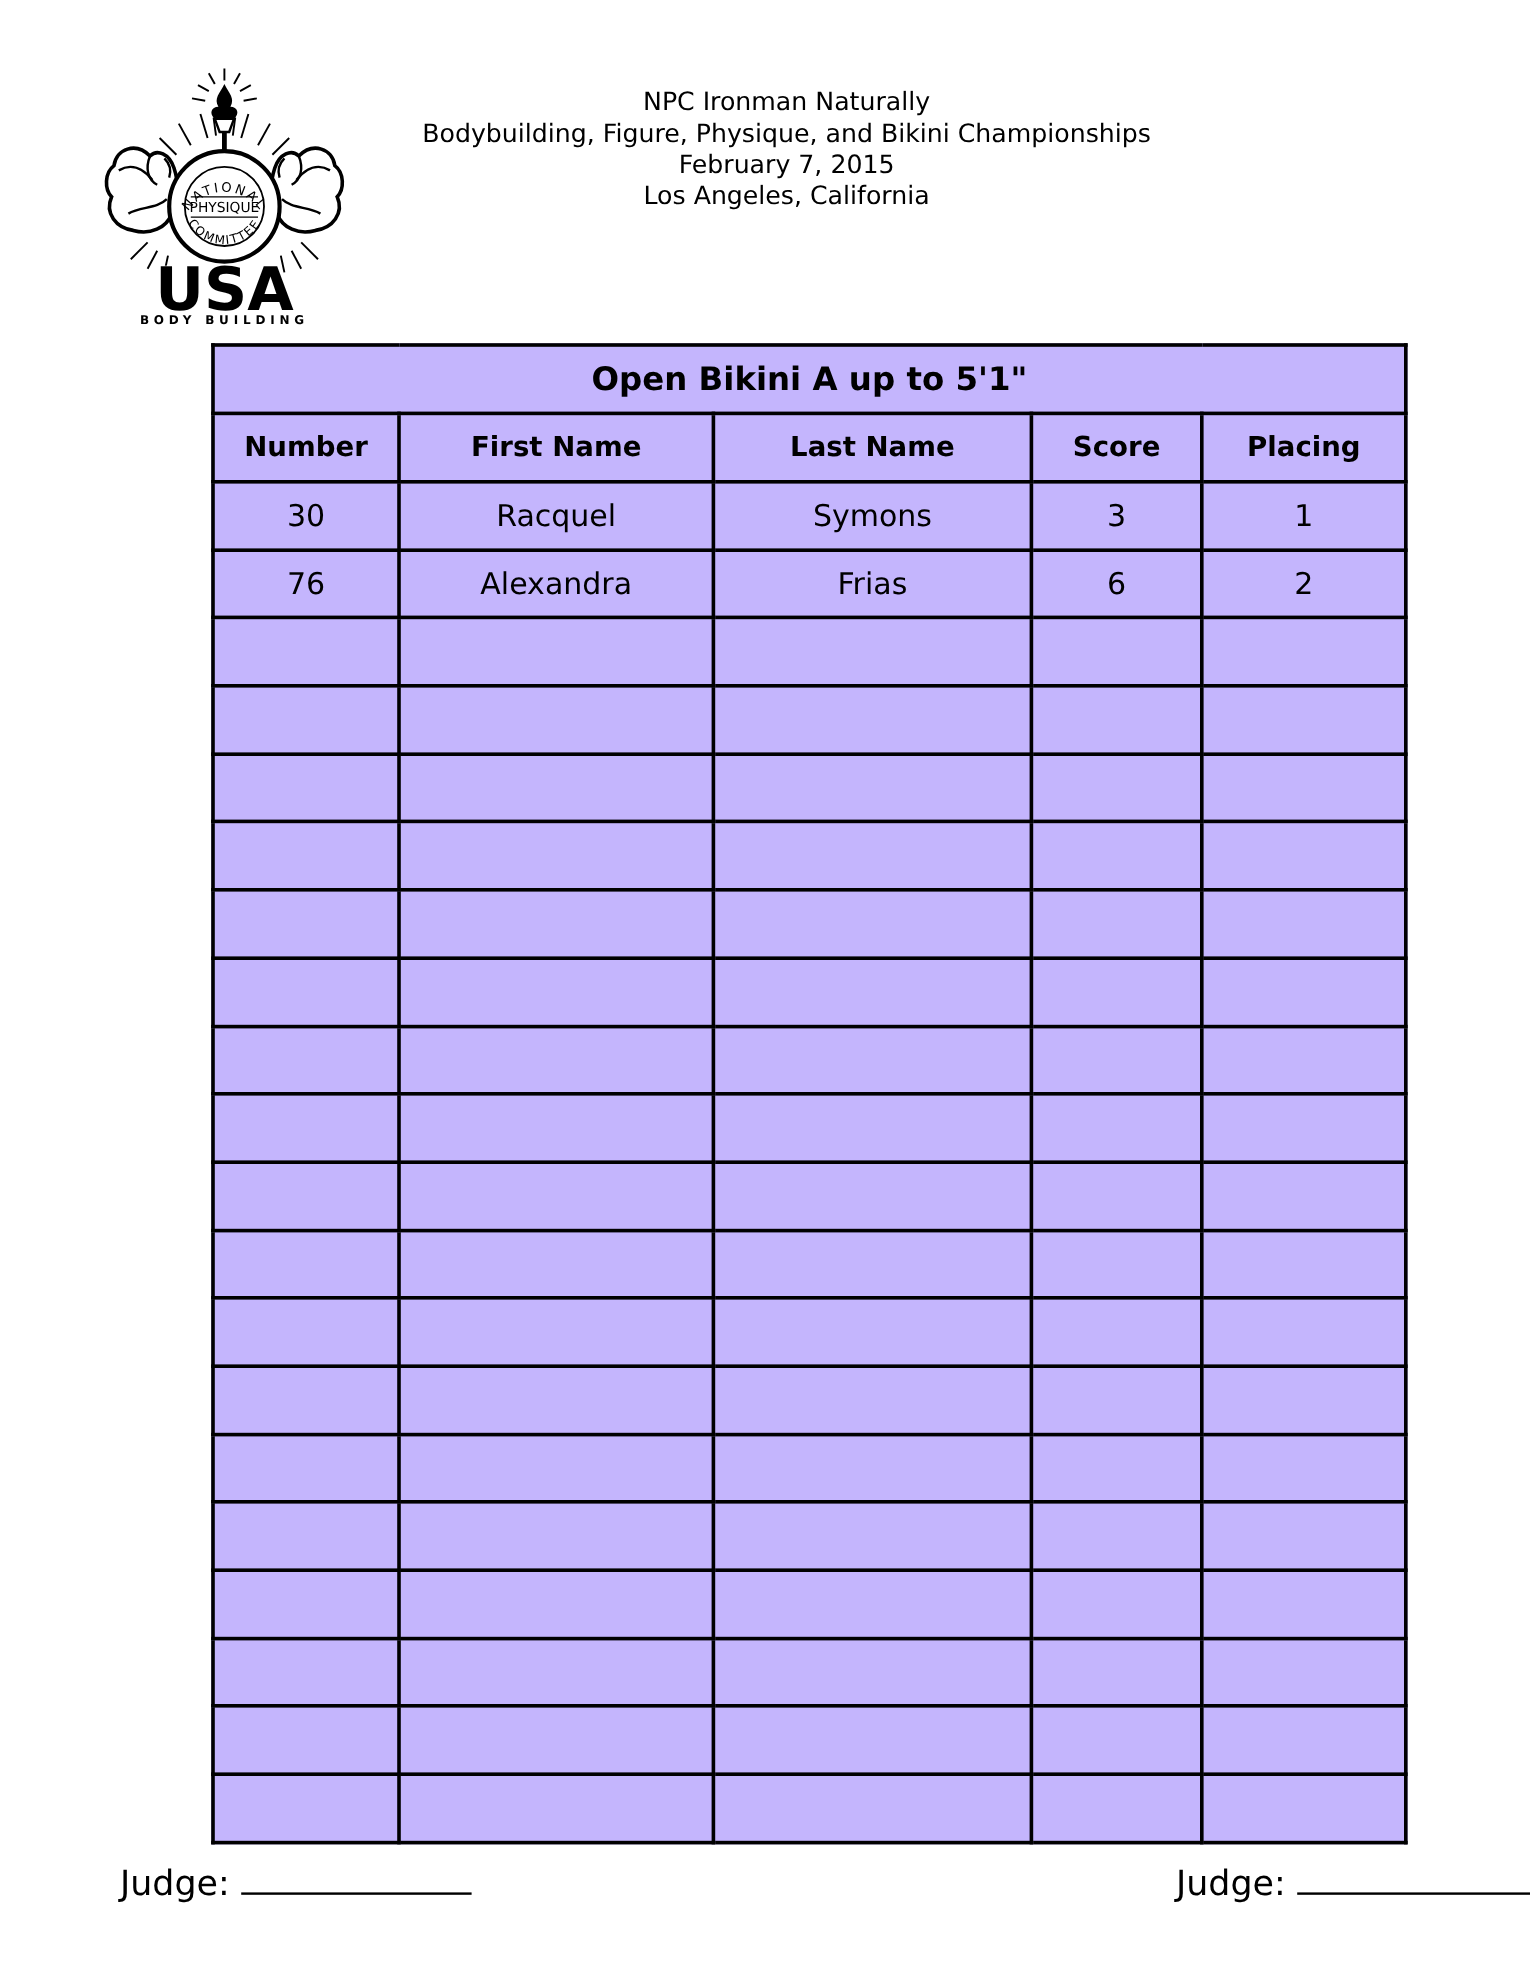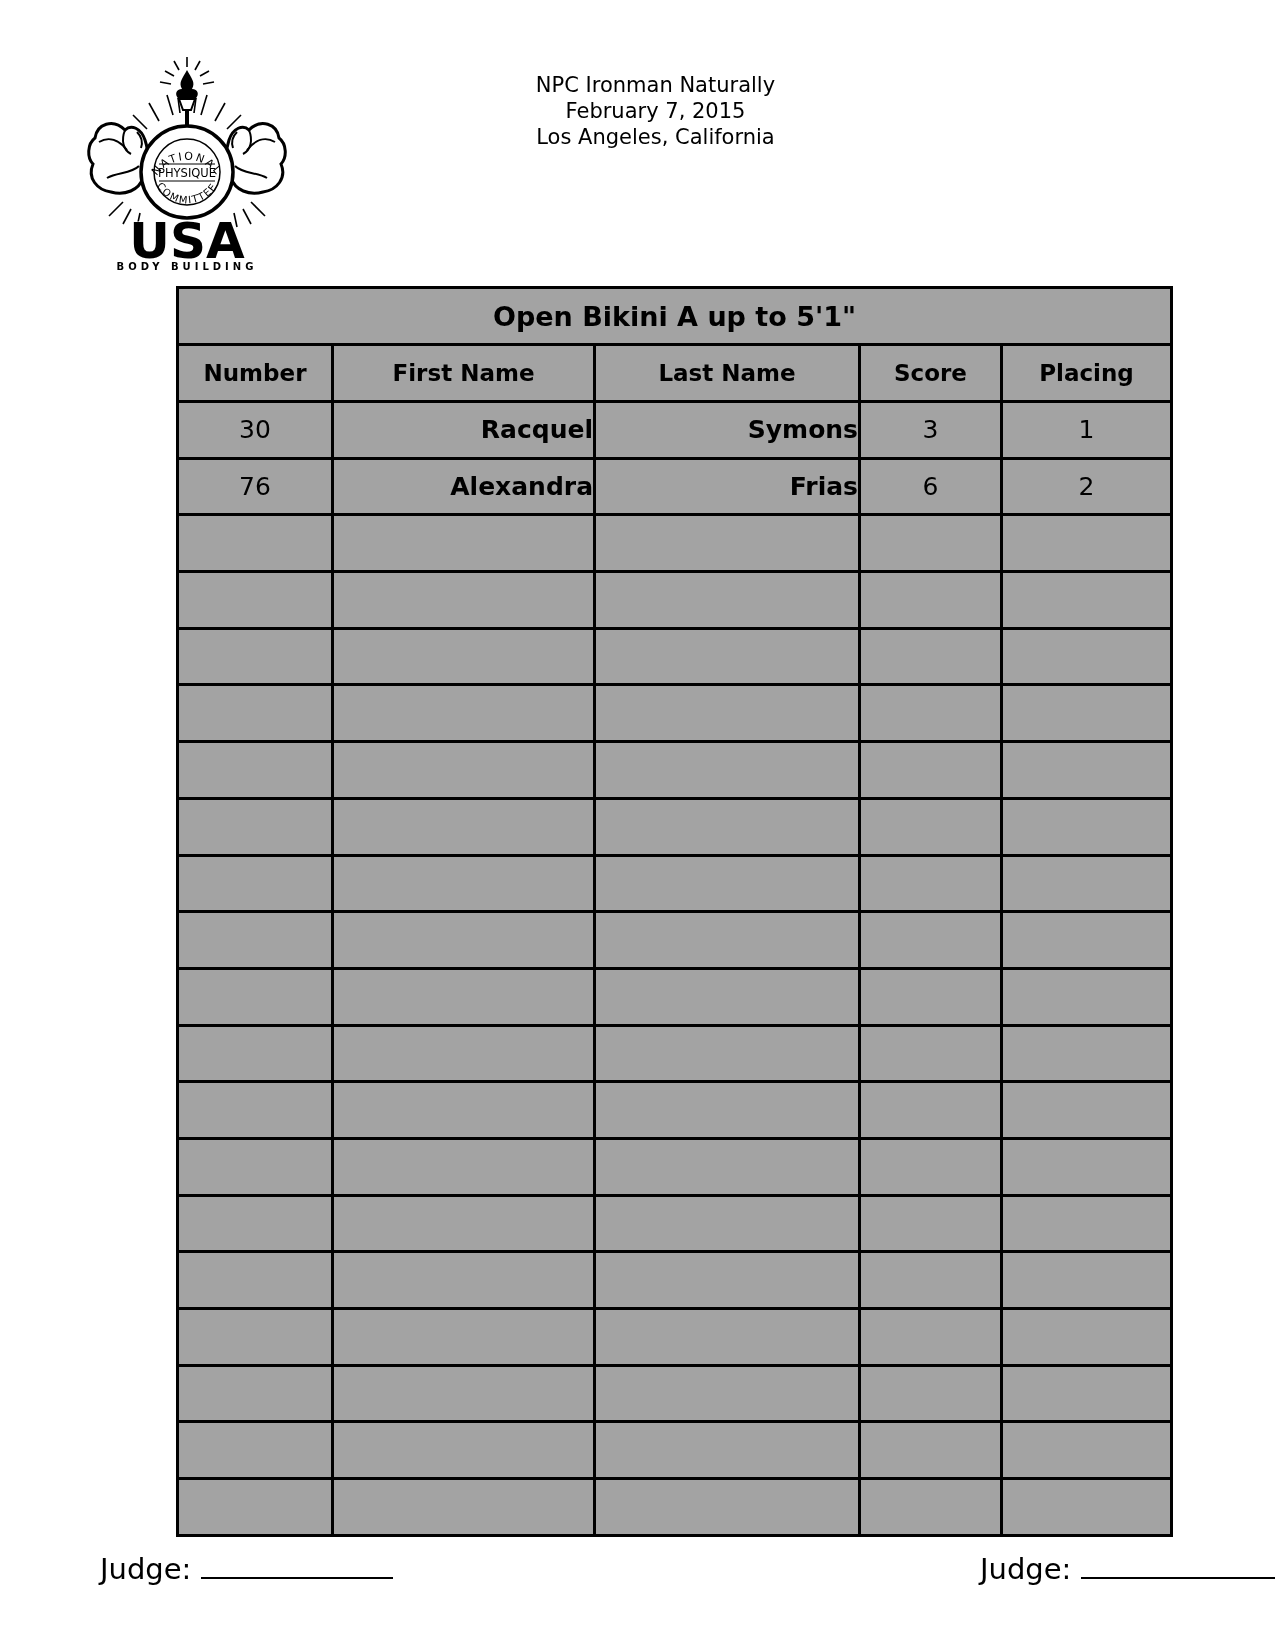--- a/index.html
+++ b/index.html
@@ -7,28 +7,28 @@
   .page{position:absolute;inset:0;background:#fff;}
 
   
   .doc-header{position:absolute;left:0;right:0;top:72px;text-align:center;font-size:21px;line-height:26px;color:#000;padding-left:36px;}
 
   
   .logo{position:absolute;left:86px;top:54px;width:202px;height:218px;}
 
   
   .table-wrap{position:absolute;left:176px;top:286px;}
-  table.results{border-collapse:collapse;table-layout:fixed;width:994px;height:1251px;background:#a3a3a3;}
+  table.results{border-collapse:collapse;table-layout:fixed;width:994px;height:1251px;background:#c4b5fd;}
   table.results td,table.results th{border:3px solid #000;overflow:hidden;white-space:nowrap;padding:0;}
   .title-cell{font-size:27px;font-weight:bold;text-align:center;height:54px;}
   tr.hdr th{font-size:23px;font-weight:bold;text-align:center;height:54px;}
   tbody tr{height:54px;}
   tbody td{font-size:25px;}
   td.cell-number,td.cell-score,td.cell-placing{text-align:center;}
-  td.cell-first_name,td.cell-last_name{text-align:right;padding-left:5px;font-weight:bold;}
+  td.cell-first_name,td.cell-last_name{text-align:center;padding-left:5px;}
 
   
   .judge{position:absolute;top:1552px;font-size:29px;white-space:nowrap;}
   .judge-left{left:100px;}
   .judge-right{left:980px;}
   .sig-line{display:inline-block;height:24px;border-bottom:2px solid #000;margin-left:10px;vertical-align:baseline;}
   .judge-left .sig-line{width:192px;}
   .judge-right .sig-line{width:200px;}
 
   svg text{font-family:"DejaVu Sans","Liberation Sans",sans-serif;}
@@ -108,20 +108,21 @@
         <text x="100" y="122.5" text-anchor="middle" font-size="11.5" fill="#000">PHYSIQUE</text>
       </g>
 
       <text x="100" y="204" text-anchor="middle" font-size="50" font-weight="bold" font-family="DejaVu Serif, Liberation Serif, serif" fill="#000" stroke="#fff" stroke-width="1" style="paint-order:stroke fill">USA</text>
       <text x="100" y="216" text-anchor="middle" font-size="10" font-weight="bold" letter-spacing="4" fill="#000" stroke="#fff" stroke-width="0.4" style="paint-order:stroke fill">BODY BUILDING</text>
     </svg>
   </div>
 
   <div class="doc-header">
     <div>NPC Ironman Naturally</div>
+    <div>Bodybuilding, Figure, Physique, and Bikini Championships</div>
     <div>February 7, 2015</div>
     <div>Los Angeles, California</div>
   </div>
 
   <div class="table-wrap">
     <table class="results">
       <colgroup>
         <col style="width:155px">
           <col style="width:262px">
           <col style="width:265px">

